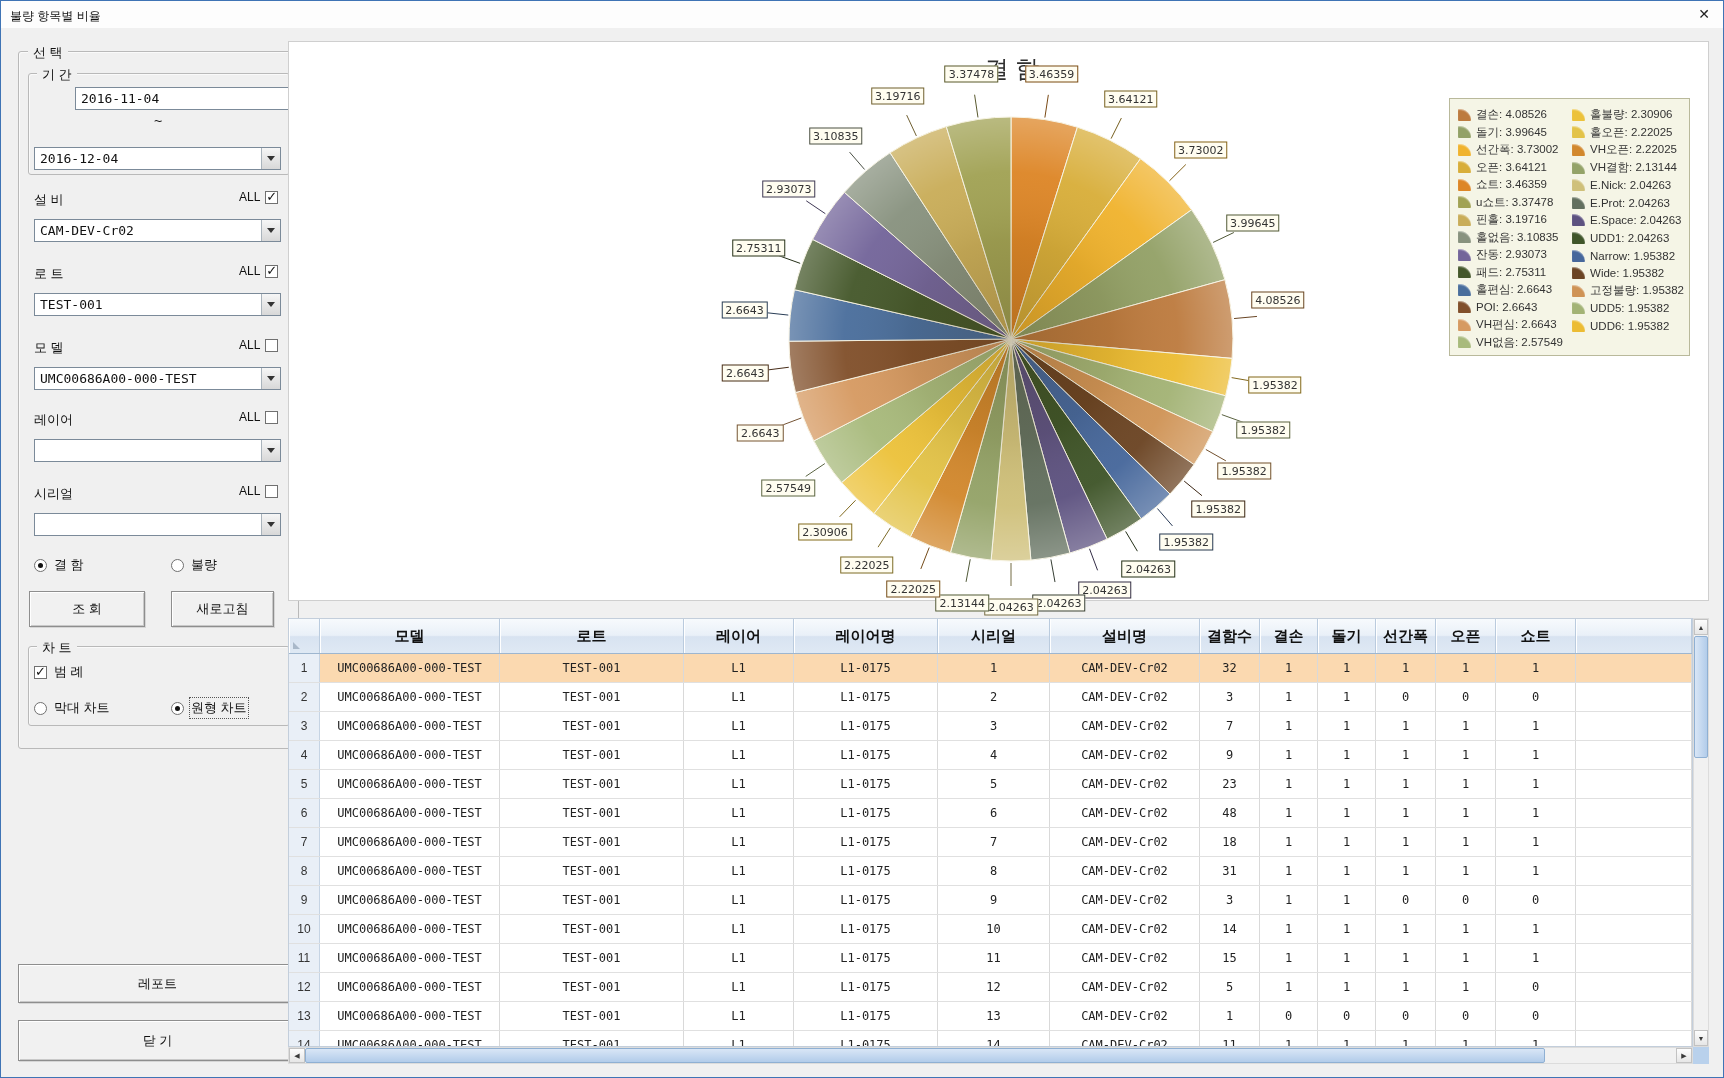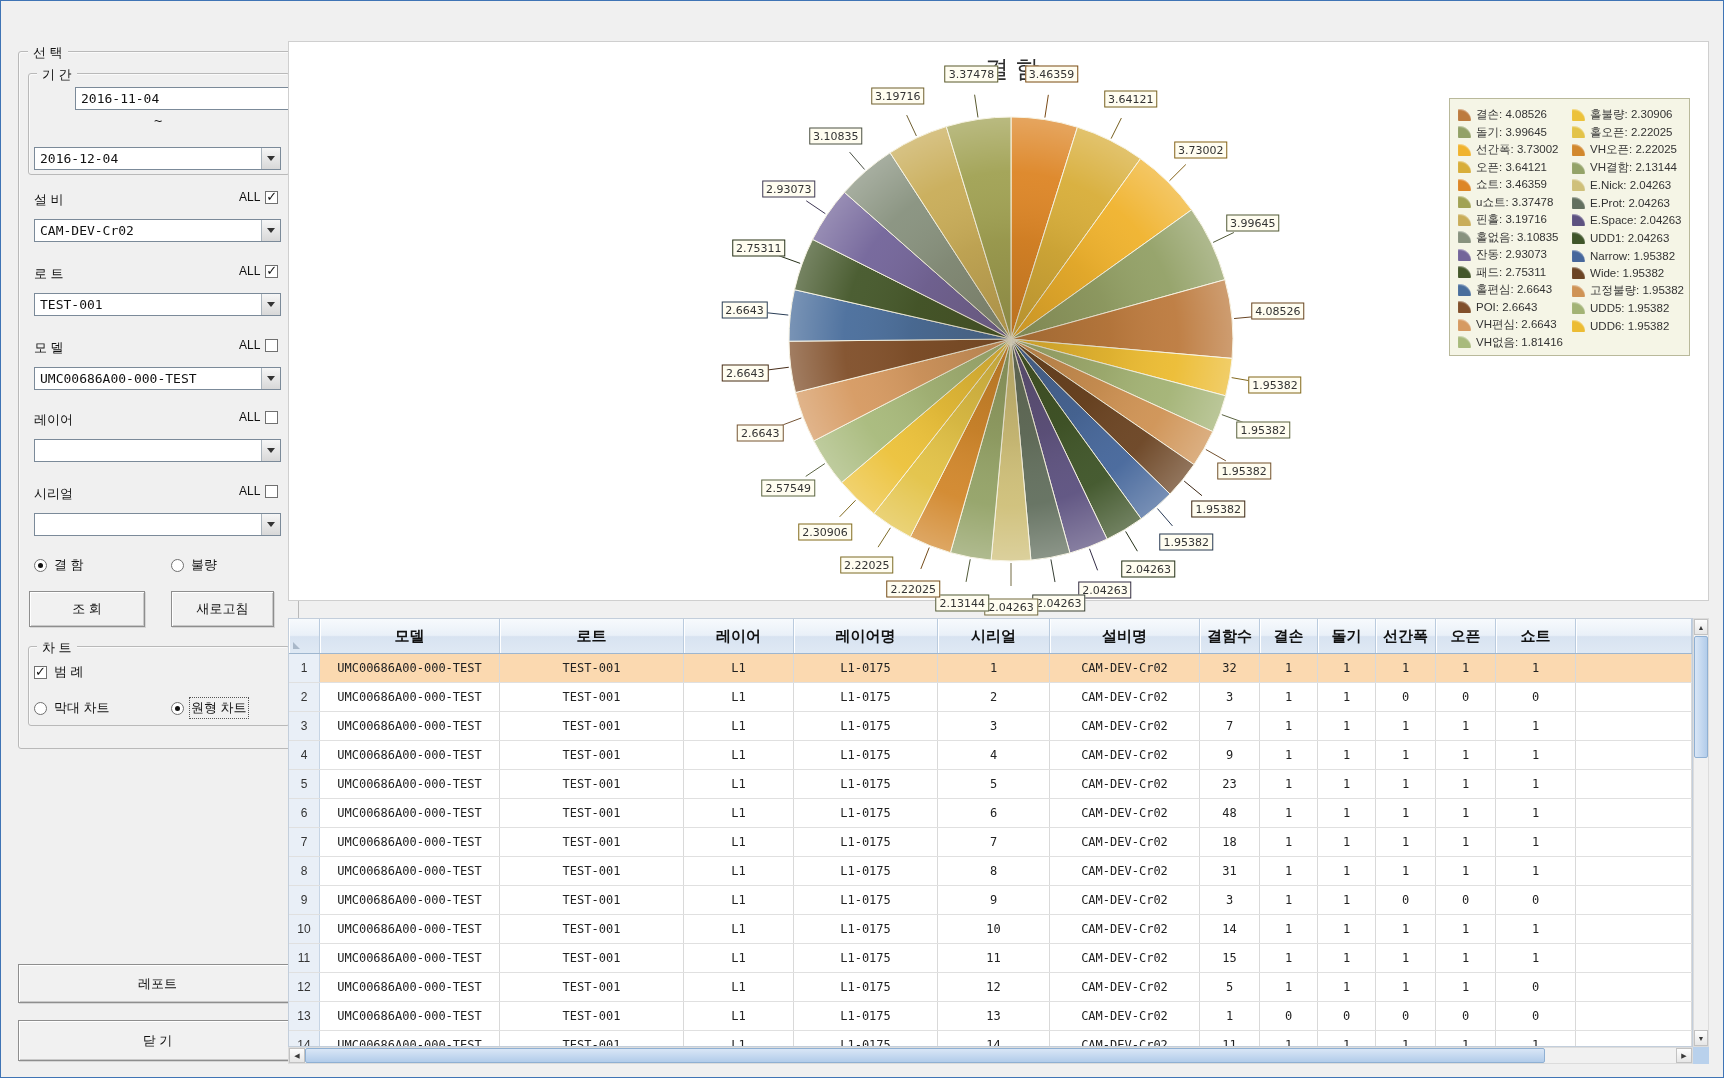--- a/index.html
+++ b/index.html
@@ -66,20 +66,24 @@
   .vthumb{position:absolute;left:0;top:17px;width:14px;height:122px;border-radius:2px;
           background:linear-gradient(90deg,#d9e6f6,#b2ccea);border:1px solid #8fb0d3;box-sizing:border-box;}
   .hthumb{position:absolute;left:16px;top:0;width:1240px;height:15px;border-radius:2px;
           background:linear-gradient(#d9e6f6,#b2ccea);border:1px solid #8fb0d3;box-sizing:border-box;}
   .corner{position:absolute;left:1692px;top:1046px;width:16px;height:17px;background:#b9d1ec;}
 </style>
 </head>
 <body>
 
 <div class="win">
+  <div class="titlebar">
+    <span class="title-text">불량 항목별 비율</span>
+    <div class="close-btn">✕</div>
+  </div>
 
   <div class="gbox" style="left:17px;top:50px;width:279px;height:696px;"></div>
   <span class="gbox-label" style="left:27px;top:43px;">선 택</span>
 
   <div class="gbox" style="left:27px;top:72px;width:260px;height:100px;"></div>
   <span class="gbox-label" style="left:36px;top:65px;">기 간</span>
 
   <div class="combo" style="left:33px;top:86px;margin-left:41px;">
     <span class="combo-text">2016-11-04</span>
     <span class="combo-btn">
@@ -253,21 +257,21 @@
           <line x1="575.5809828729832" y1="127.47869920402815" x2="560.5468873644056" y2="110.07249421158463" stroke="rgb(75,80,70)" stroke-width="1"></line>
           <line x1="627.3993739099053" y1="93.95635557013341" x2="617.685916766726" y2="73.1081242224239" stroke="rgb(111,95,49)" stroke-width="1"></line>
           <line x1="688.984125573862" y1="75.44650299334589" x2="685.594102753321" y2="52.697706425698385" stroke="rgb(89,89,46)" stroke-width="1"></line>
         </g>
     </svg>
     <div id="pie-labels">
         <div class="plabel" style="left: 762.533px; top: 32.0828px; border-color: rgb(122, 74, 21);">3.46359</div>
         <div class="plabel" style="left: 841.76px; top: 57.2469px; border-color: rgb(119, 96, 32);">3.64121</div>
         <div class="plabel" style="left: 911.689px; top: 107.68px; border-color: rgb(132, 98, 25);">3.73002</div>
         <div class="plabel" style="left: 963.814px; top: 181.458px; border-color: rgb(81, 89, 57);">3.99645</div>
-        <div class="plabel" style="left: 988.879px; top: 269px; border-color: rgb(104, 68, 35);">4.08526</div>
+        <div class="plabel" style="left: 988.879px; top: 258px; border-color: rgb(104, 68, 35);">4.08526</div>
         <div class="plabel" style="left: 985.989px; top: 343.195px; border-color: rgb(130, 103, 28);">1.95382</div>
         <div class="plabel" style="left: 974.251px; top: 387.517px; border-color: rgb(90, 98, 64);">1.95382</div>
         <div class="plabel" style="left: 955.131px; top: 429.189px; border-color: rgb(114, 81, 47);">1.95382</div>
         <div class="plabel" style="left: 929.187px; top: 466.992px; border-color: rgb(59, 37, 19);">1.95382</div>
         <div class="plabel" style="left: 897.18px; top: 499.82px; border-color: rgb(39, 57, 85);">1.95382</div>
         <div class="plabel" style="left: 859.15px; top: 527.248px; border-color: rgb(35, 47, 23);">2.04263</div>
         <div class="plabel" style="left: 815.945px; top: 547.995px; border-color: rgb(51, 45, 70);">2.04263</div>
         <div class="plabel" style="left: 769.736px; top: 560.714px; border-color: rgb(54, 62, 52);">2.04263</div>
         <div class="plabel" style="left: 722px; top: 565px; border-color: rgb(114, 106, 67);">2.04263</div>
         <div class="plabel" style="left: 673.238px; top: 560.527px; border-color: rgb(81, 90, 57);">2.13144</div>
@@ -333,21 +337,21 @@
           <div class="legend-item">
             <span class="legend-icon" style="background: rgb(129, 80, 43);"></span>
             <span>POI: 2.6643</span>
           </div>
           <div class="legend-item">
             <span class="legend-icon" style="background: rgb(214, 154, 98);"></span>
             <span>VH편심: 2.6643</span>
           </div>
           <div class="legend-item">
             <span class="legend-icon" style="background: rgb(168, 186, 124);"></span>
-            <span>VH없음: 1.81416</span>
+            <span>VH없음: 2.57549</span>
           </div>
         </div>
         <div class="legend-col">
           <div class="legend-item">
             <span class="legend-icon" style="background: rgb(236, 194, 59);"></span>
             <span>홀불량: 2.30906</span>
           </div>
           <div class="legend-item">
             <span class="legend-icon" style="background: rgb(227, 195, 72);"></span>
             <span>홀오픈: 2.22025</span>

